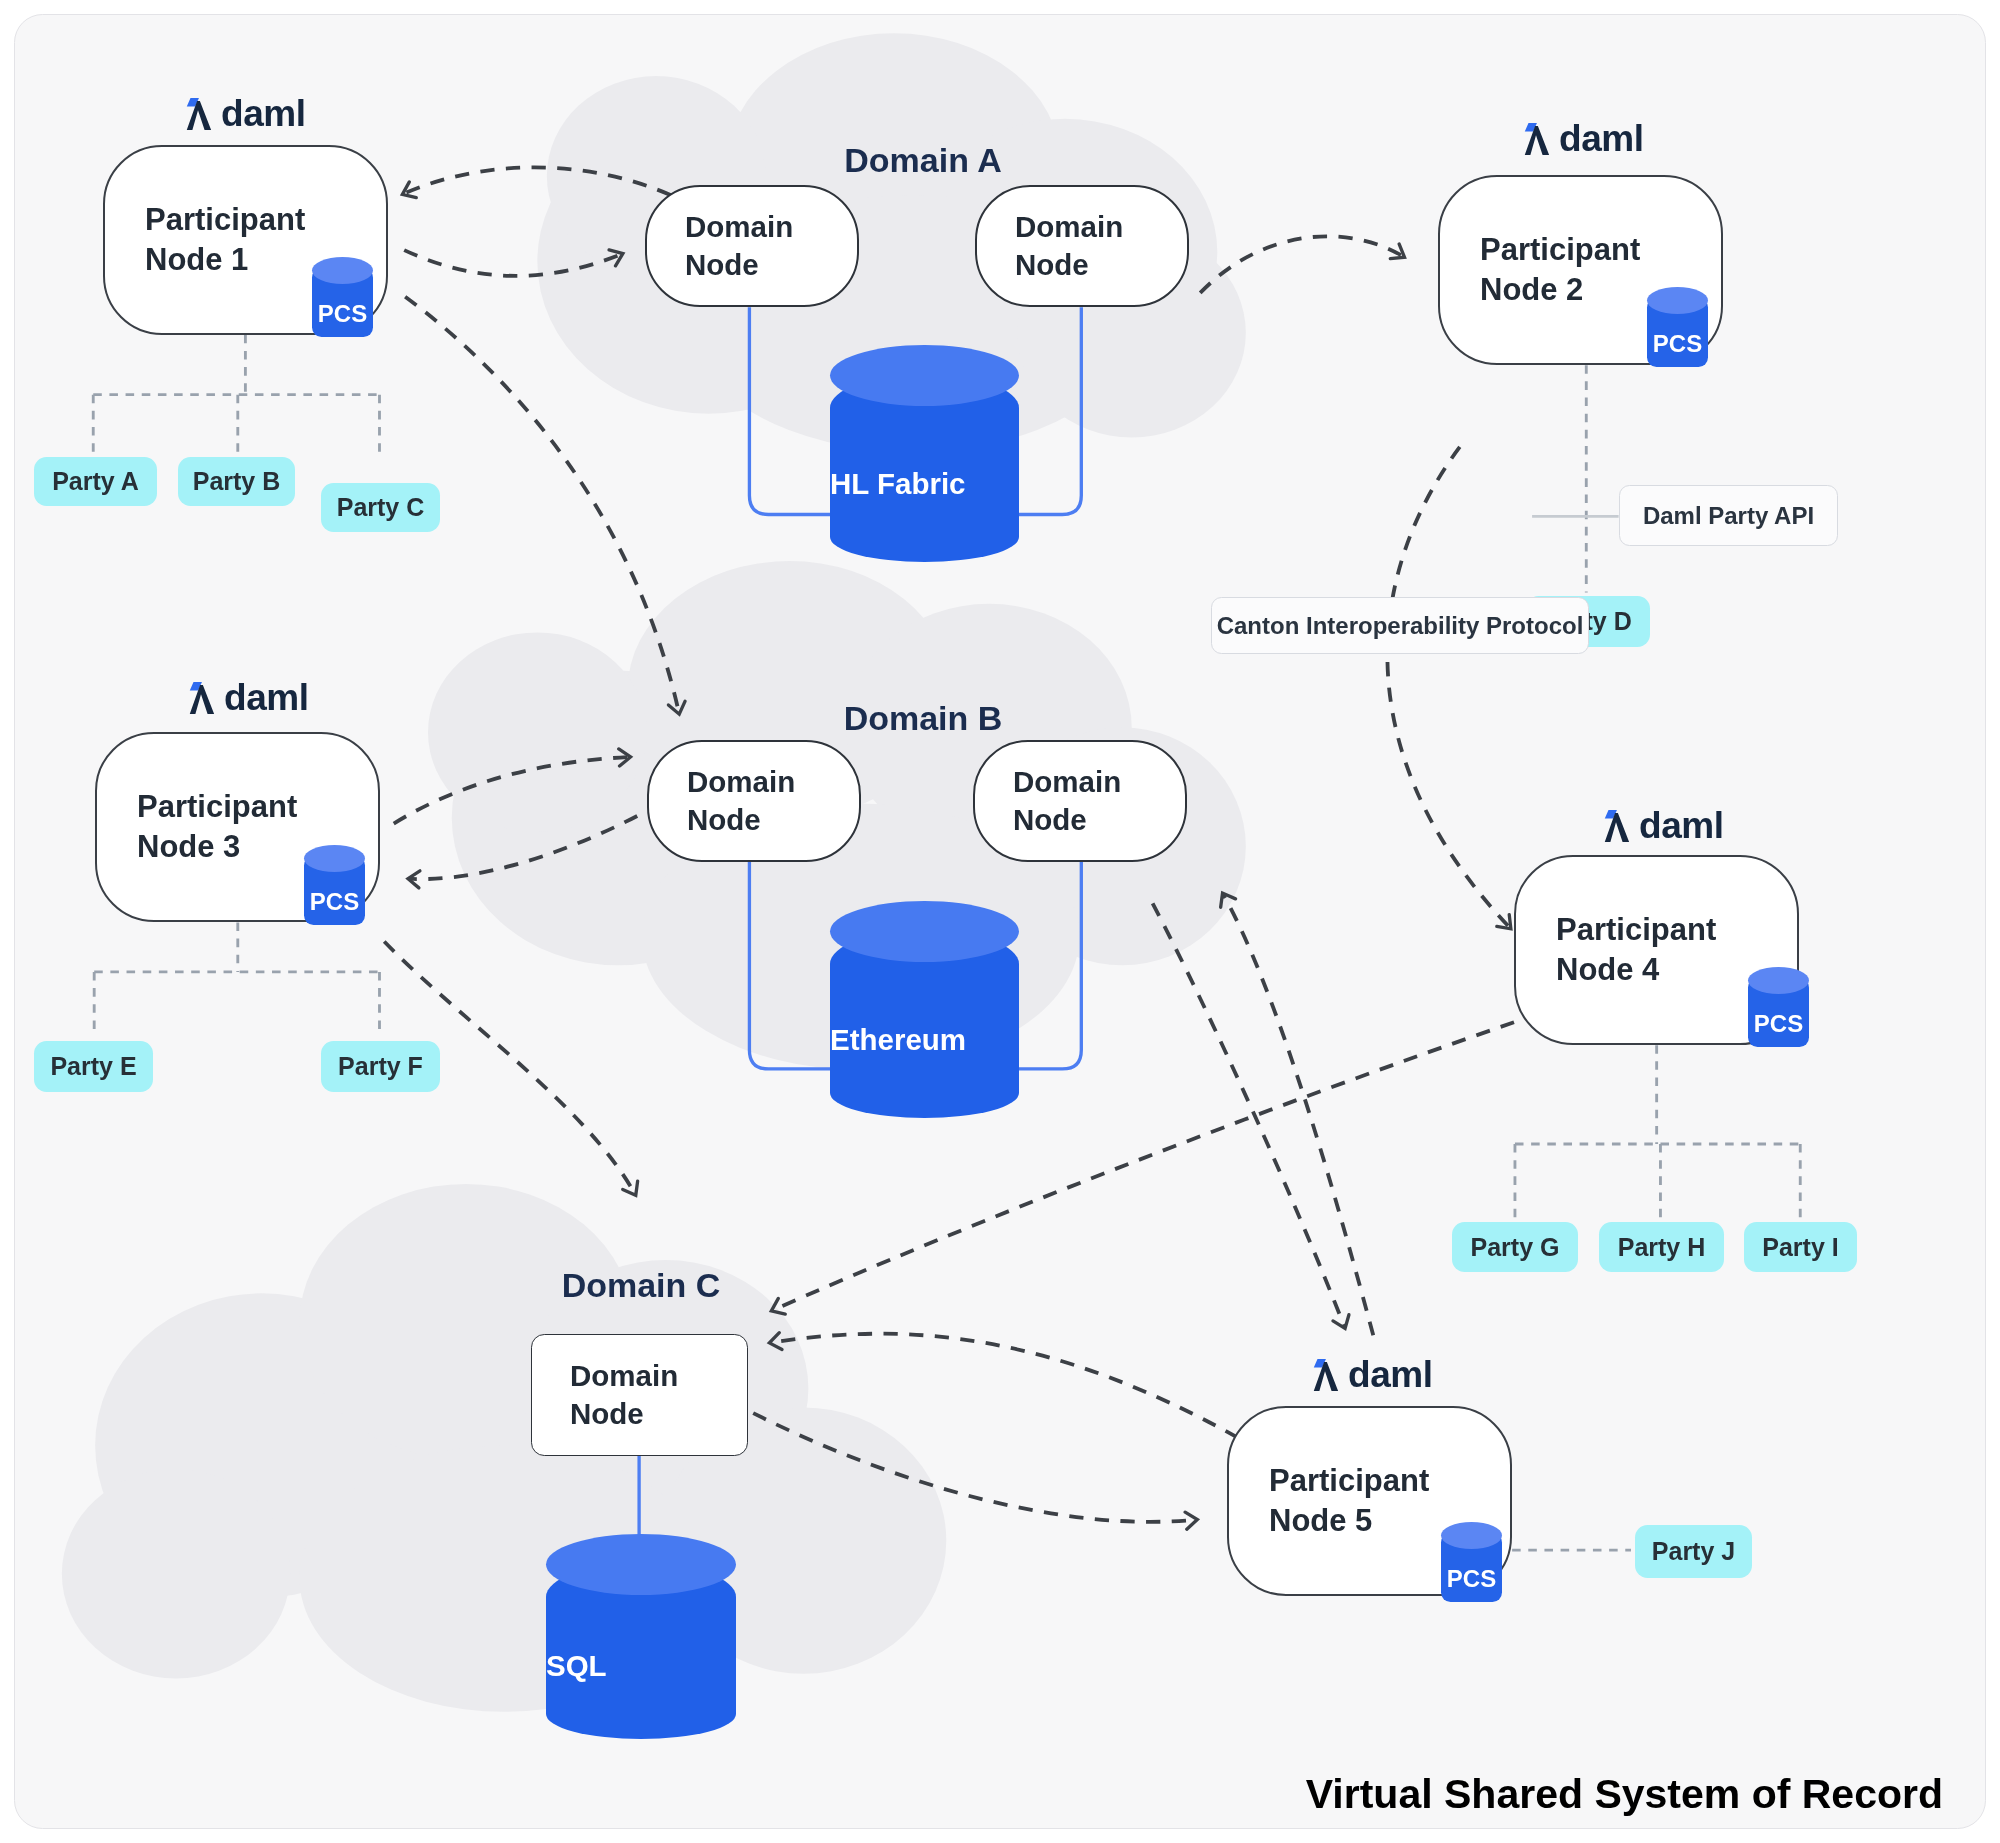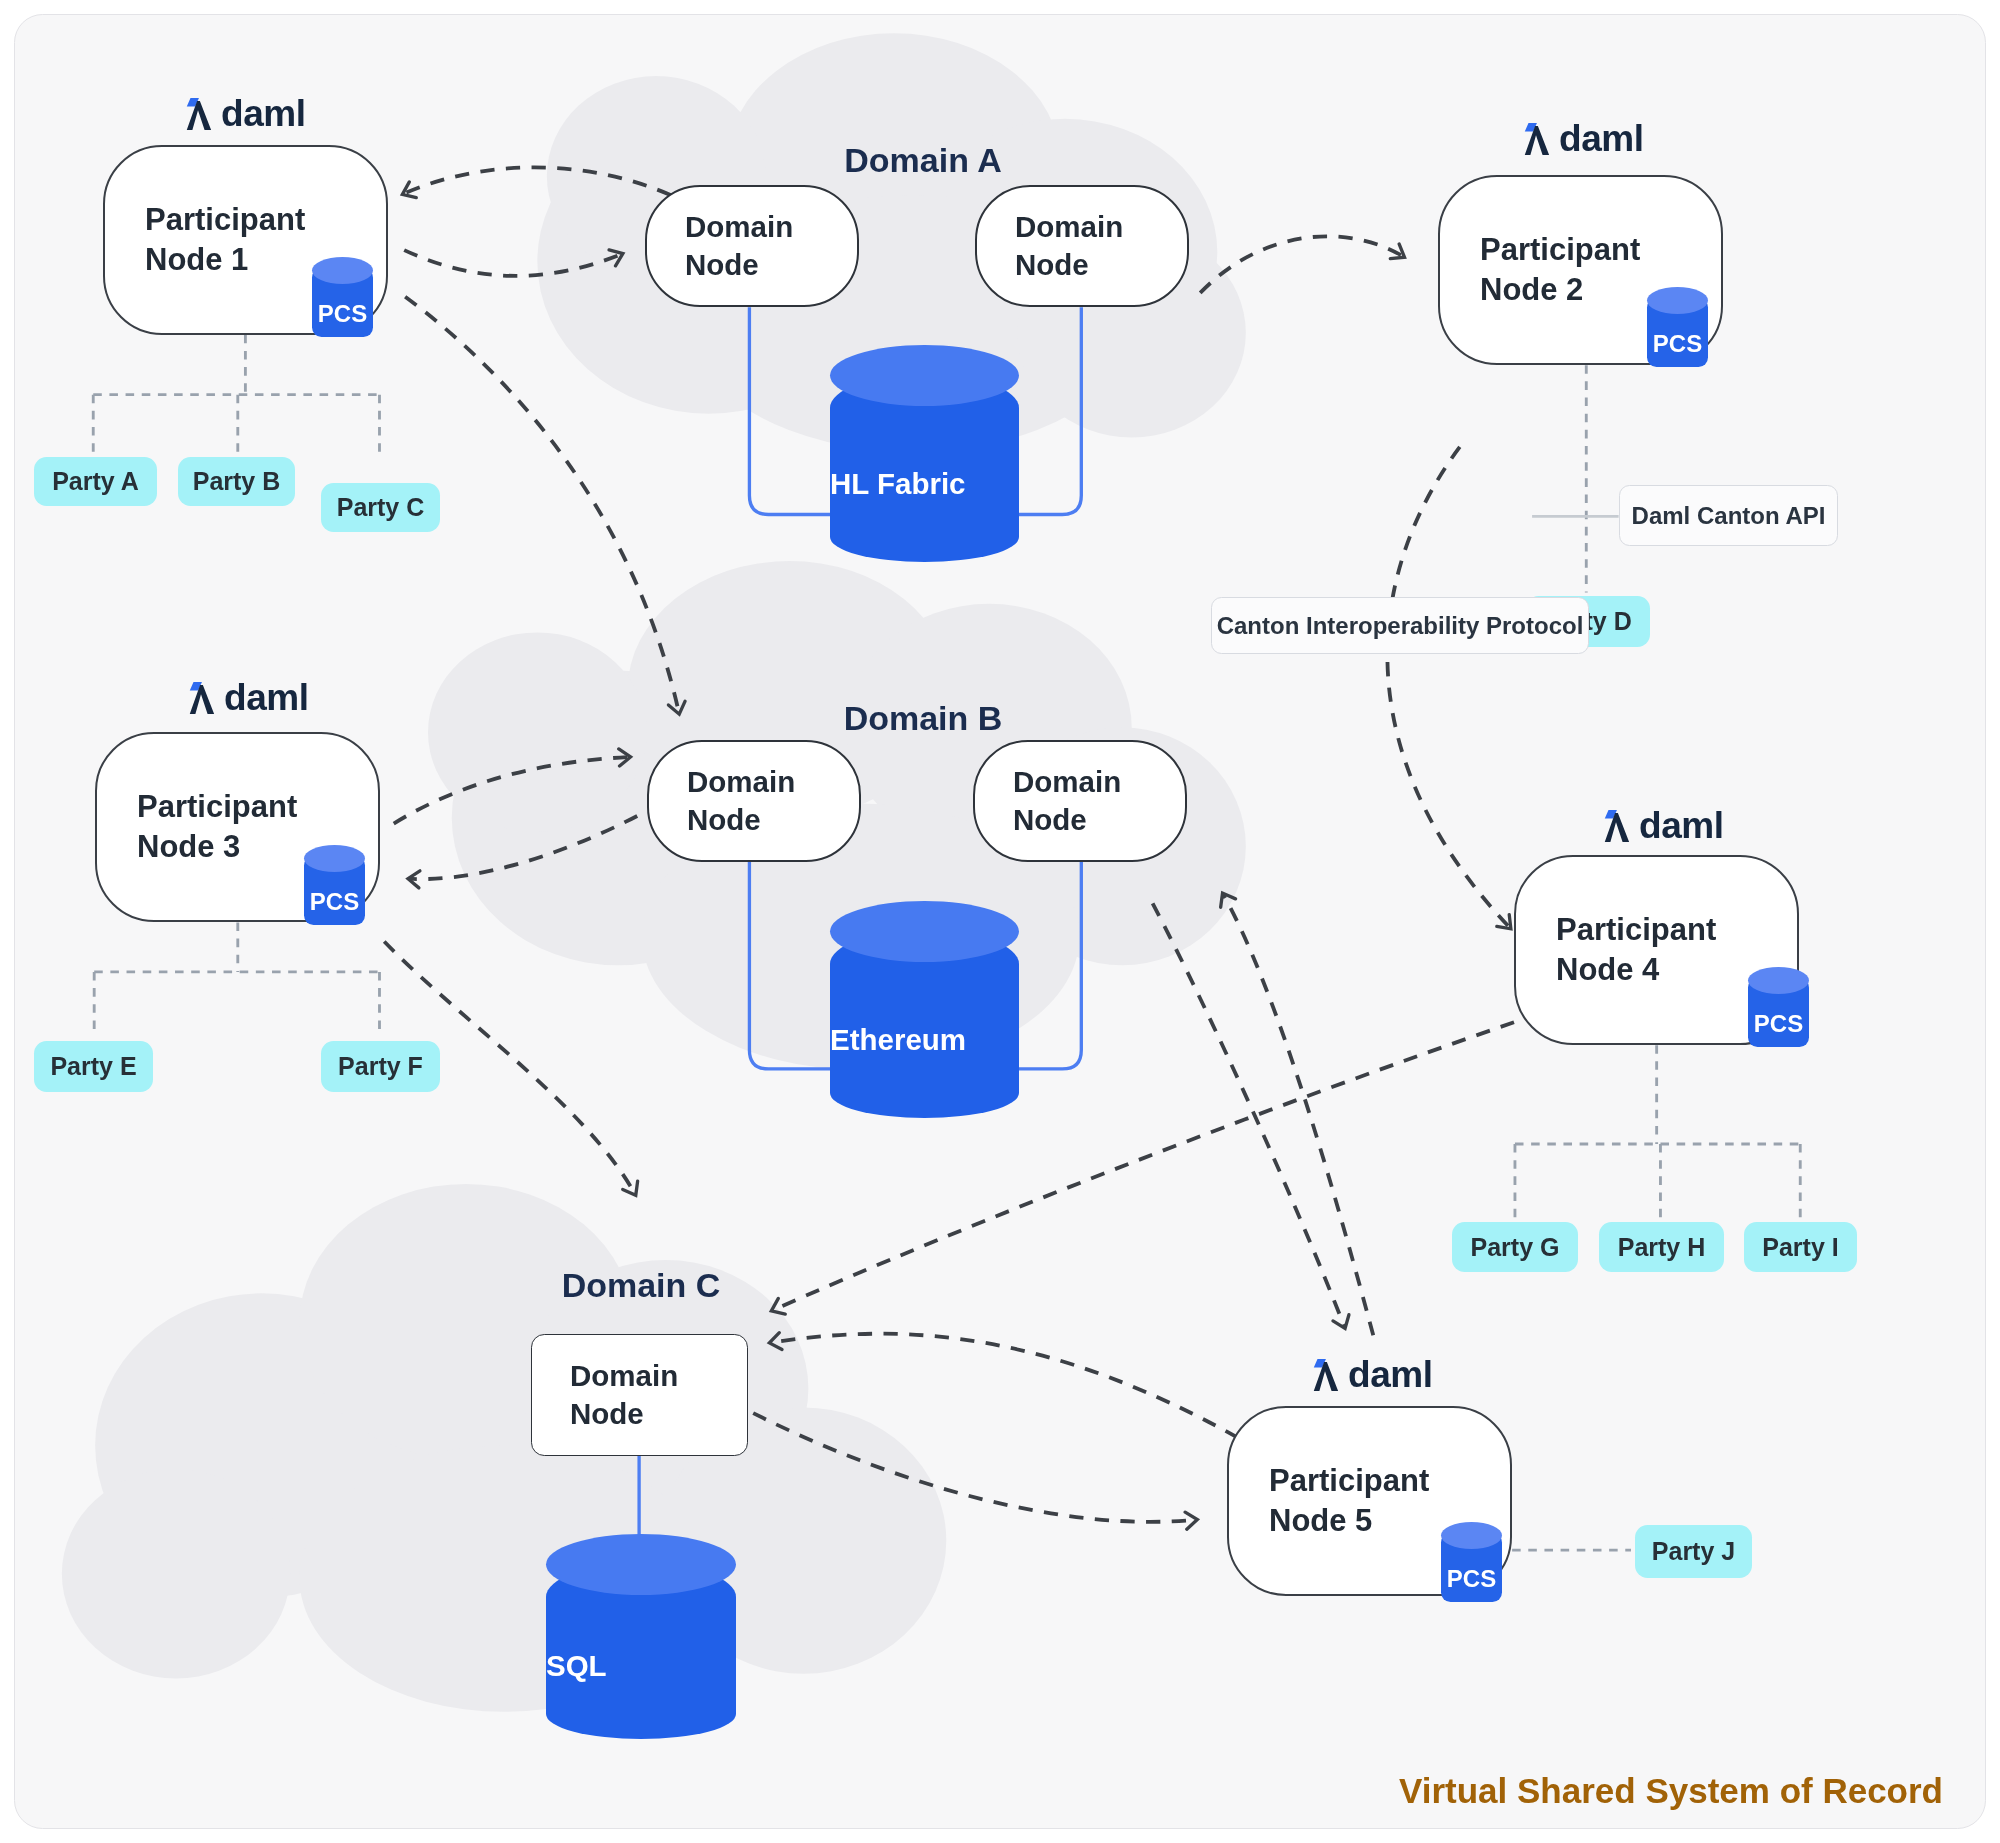--- a/index.html
+++ b/index.html
@@ -42,21 +42,21 @@
 
   
   .party{background:#a4f2f8;border-radius:12.4px;display:flex;align-items:center;justify-content:center;
          font-size:25px;color:#273037;font-weight:600;}
 
   
   .note{background:#fbfbfc;border:1.9px solid #d8dbe1;border-radius:10.5px;display:flex;align-items:center;
         justify-content:center;font-size:24px;color:#2a3440;font-weight:600;}
 
   .dtitle{font-size:34px;font-weight:700;color:#1b2d4f;text-align:center;}
-  #footer-title{font-size:35px;font-weight:700;color:#a16207;text-align:right;}
+  #footer-title{font-size:41px;font-weight:700;color:#000000;text-align:right;}
 </style>
 </head>
 <body>
 
 <div id="stage">
   <div id="card"></div>
 
   <svg id="layer" viewBox="0 0 2103 1938">
     <defs>
       <marker id="ah" markerWidth="26" markerHeight="26" viewBox="-16 -13 26 26" refX="-1" refY="0" orient="auto" markerUnits="userSpaceOnUse">
@@ -256,17 +256,17 @@
   <div class="abs party" style="left:321px;top:483px;width:119px;height:49px;">Party C</div>
   <div class="abs party" style="left:1526px;top:596px;width:124px;height:51px;">Party D</div>
   <div class="abs party" style="left:34px;top:1041px;width:119px;height:51px;">Party E</div>
   <div class="abs party" style="left:321px;top:1041px;width:119px;height:51px;">Party F</div>
   <div class="abs party" style="left:1452px;top:1222px;width:126px;height:50px;">Party G</div>
   <div class="abs party" style="left:1599px;top:1222px;width:125px;height:50px;">Party H</div>
   <div class="abs party" style="left:1744px;top:1222px;width:113px;height:50px;">Party I</div>
   <div class="abs party" style="left:1635px;top:1525px;width:117px;height:53px;">Party J</div>
 
   <div class="abs note" style="left:1211px;top:597px;width:378px;height:57px;">Canton Interoperability Protocol</div>
-  <div class="abs note" style="left:1619px;top:485px;width:219px;height:61px;">Daml Canton API</div>
+  <div class="abs note" style="left:1619px;top:485px;width:219px;height:61px;">Daml Party API</div>
 
   <div class="abs" id="footer-title" style="left:1182px;top:1771px;width:761px;">Virtual Shared System of Record</div>
 </div>
 
 
 </body></html>

